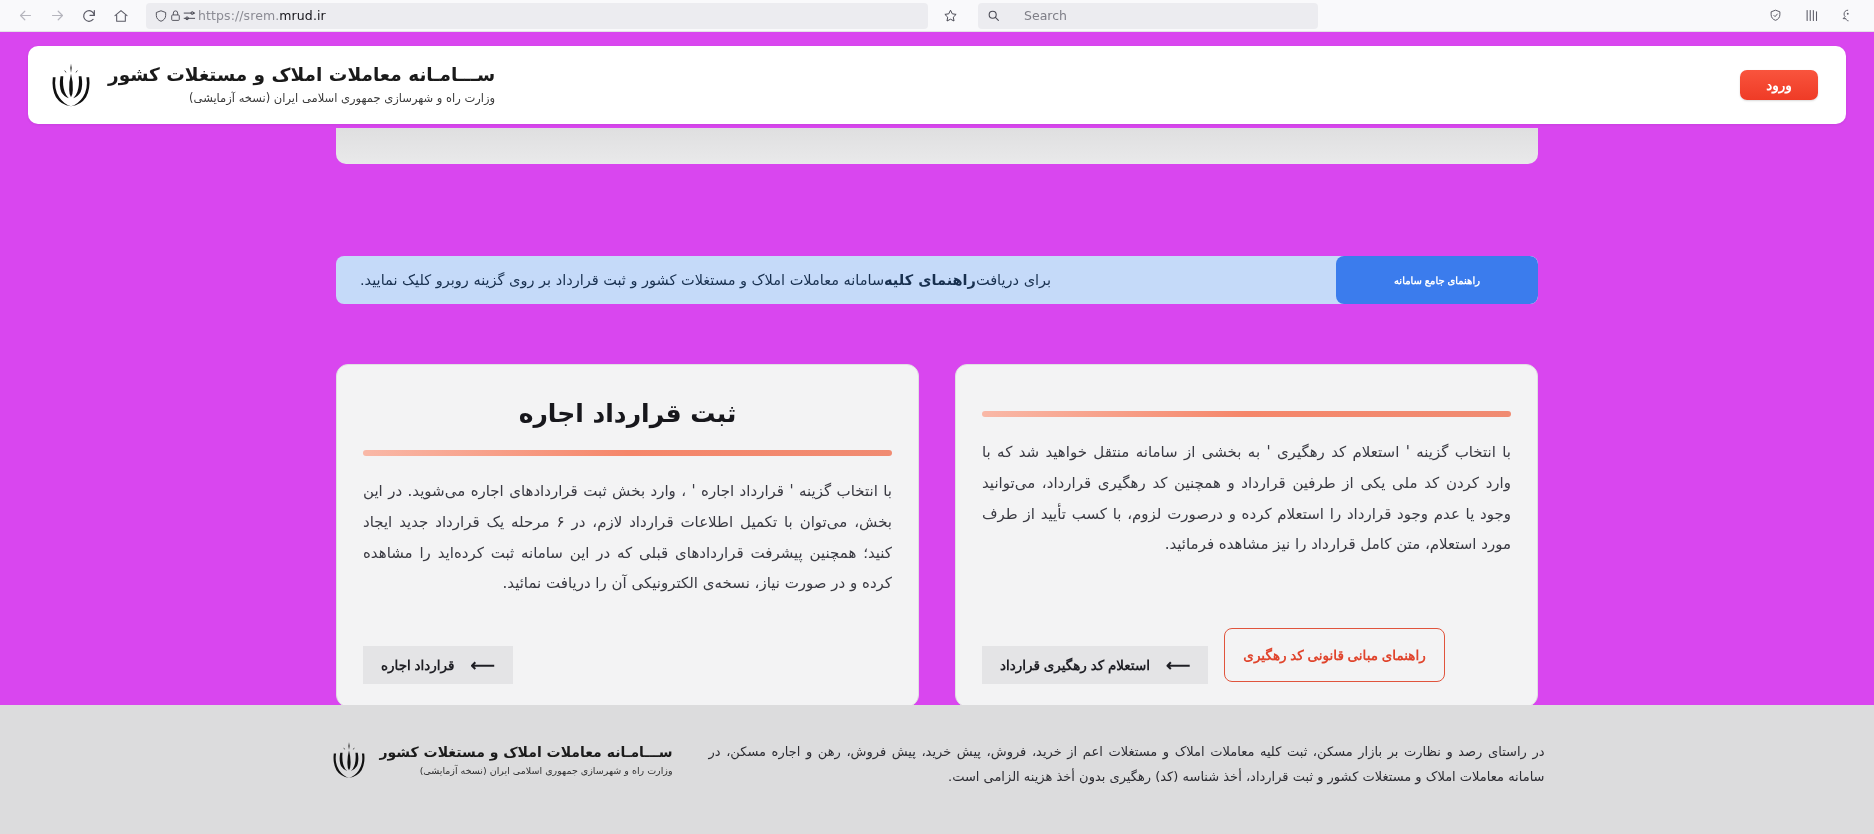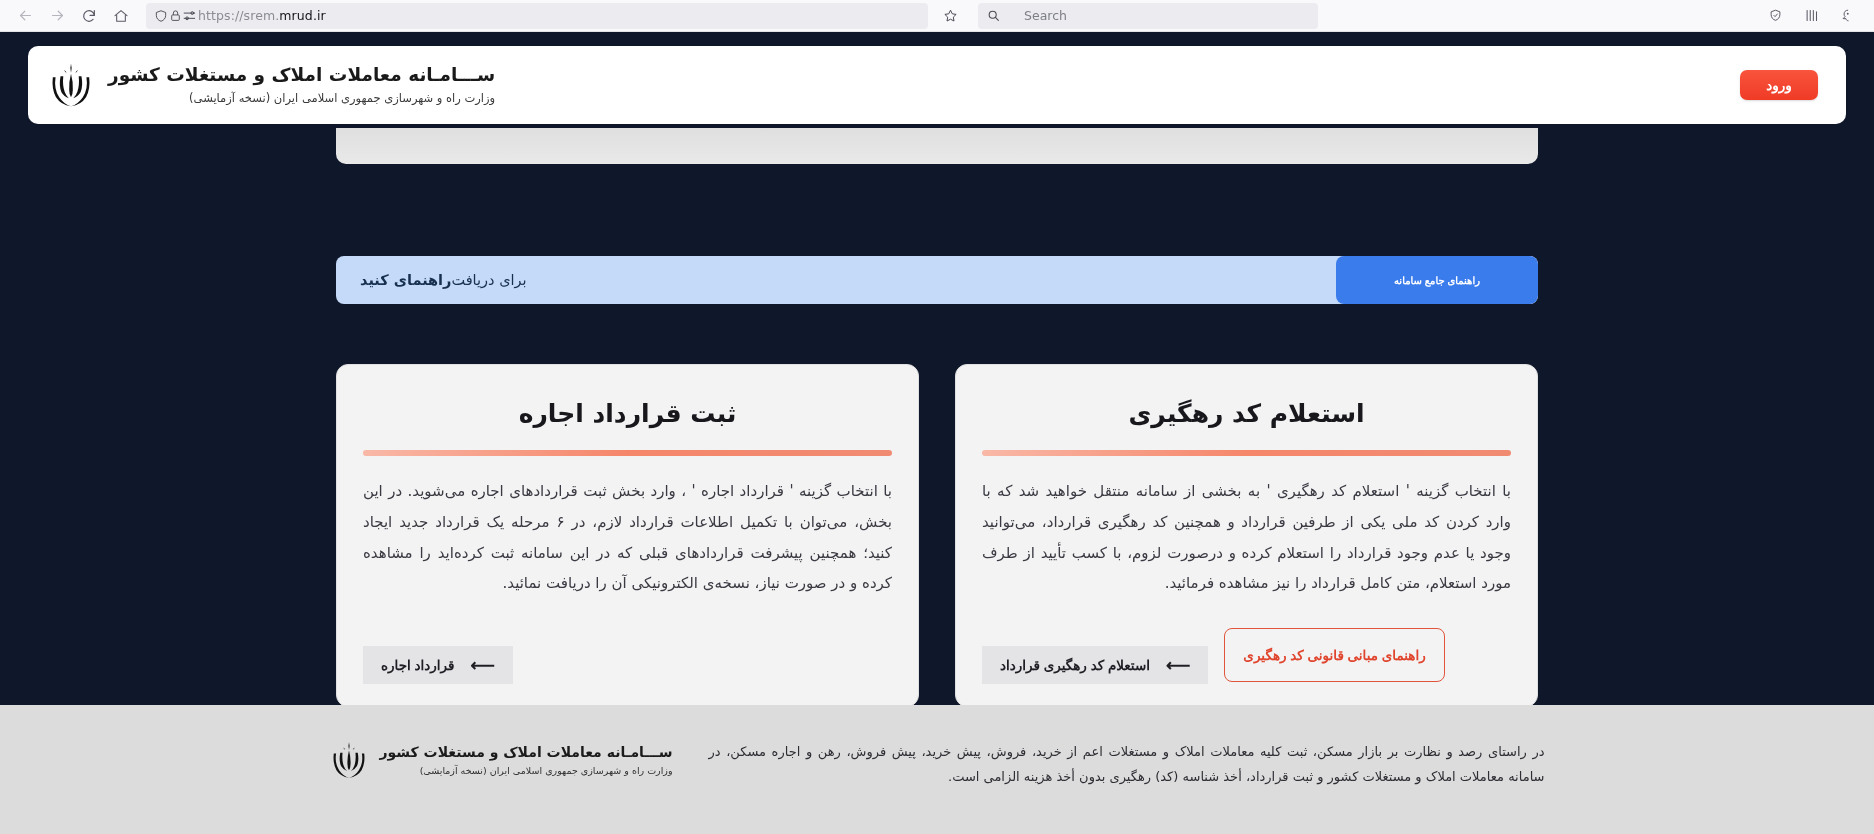--- a/index.html
+++ b/index.html
@@ -81,21 +81,21 @@
     display: flex;
     align-items: center;
     gap: 10px;
     padding-right: 4px;
   }
   .chrome-right .nav-btn { width: 26px; }
 
   
   .page {
     height: 802px;
-    background: #0f172a;
+    background: #d946ef;
     position: relative;
     overflow: hidden;
   }
 
   
   .site-header {
     position: absolute;
     top: 14px; left: 28px; right: 28px;
     height: 78px;
     background: #ffffff;
@@ -421,40 +421,40 @@
         <path d="M34 22 q6 2 6 7 q-3-4-6-7z"></path>
         <path d="M66 22 q-6 2-6 7 q3-4 6-7z"></path>
       </svg>
     </div>
   </div>
 
   <div class="banner">
     <button class="banner-btn">راهنمای جامع سامانه</button>
     <div class="banner-text">
       <span>برای دریافت </span>
-        <b>راهنمای کنید</b>
+        <b>راهنمای کلیه</b>
+        <span> سامانه معاملات املاک و مستغلات کشور و ثبت قرارداد بر روی گزینه روبرو کلیک نمایید.</span>
     </div>
   </div>
 
   <div class="cards">
 
     <div class="card">
       <div class="card-title">ثبت قرارداد اجاره</div>
       <div class="card-rule"></div>
       <div class="card-body">با انتخاب گزینه ' قرارداد اجاره ' ، وارد بخش ثبت قراردادهای اجاره می‌شوید. در این بخش، می‌توان با تکمیل اطلاعات قرارداد لازم، در ۶ مرحله یک قرارداد جدید ایجاد کنید؛ همچنین پیشرفت قراردادهای قبلی که در این سامانه ثبت کرده‌اید را مشاهده کرده و در صورت نیاز، نسخه‌ی الکترونیکی آن را دریافت نمائید.</div>
       <div class="card-actions">
         <button class="btn-solid">
           <span>قرارداد اجاره</span>
           <span class="arrow-l">⟵</span>
         </button>
       </div>
     </div>
 
     <div class="card">
-      <div class="card-title">استعلام کد رهگیری</div>
       <div class="card-rule"></div>
       <div class="card-body">با انتخاب گزینه ' استعلام کد رهگیری ' به بخشی از سامانه منتقل خواهید شد که با وارد کردن کد ملی یکی از طرفین قرارداد و همچنین کد رهگیری قرارداد، می‌توانید وجود یا عدم وجود قرارداد را استعلام کرده و درصورت لزوم، با کسب تأیید از طرف مورد استعلام، متن کامل قرارداد را نیز مشاهده فرمائید.</div>
       <div class="card-actions">
         <button class="btn-solid">
           <span>استعلام کد رهگیری قرارداد</span>
           <span class="arrow-l">⟵</span>
         </button>
         <button class="btn-outline">راهنمای مبانی قانونی کد رهگیری</button>
       </div>
     </div>

